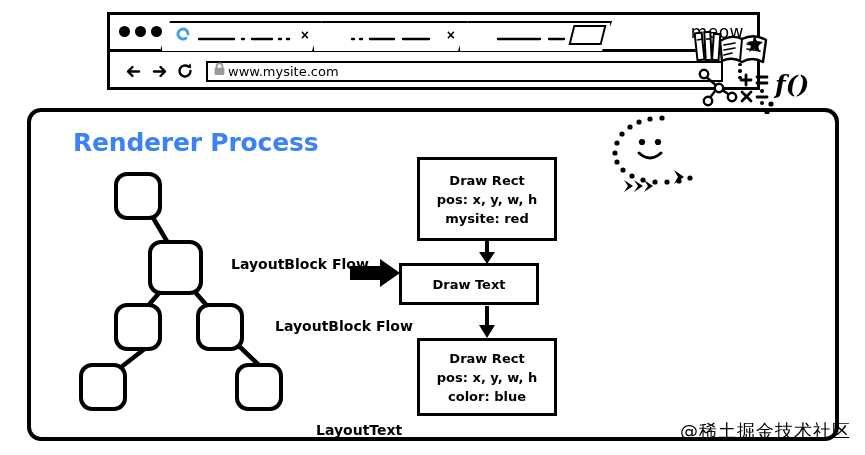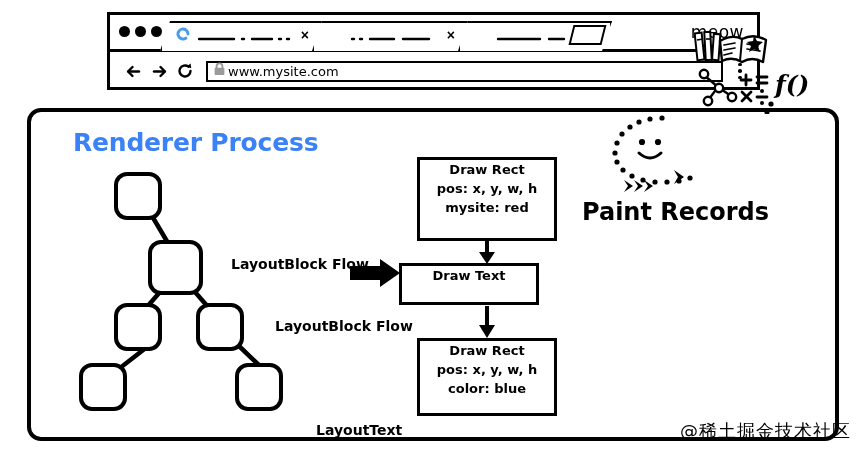--- a/index.html
+++ b/index.html
@@ -224,20 +224,21 @@
 
   
   .paint-box {
     position: absolute;
     border: 3.5px solid #000;
     background: #fff;
     box-sizing: border-box;
     display: flex;
     flex-direction: column;
     align-items: center;
+    justify-content: center;
   }
   .paint-line {
     font-size: 13px;
     color: #000;
     font-family: "DejaVu Sans", sans-serif;
     font-weight: 600;
     line-height: 19px;
     white-space: nowrap;
   }
   #paint-records-title {
@@ -448,21 +449,20 @@
     <line x1="9" y1="0" x2="9" y2="21" stroke="#000" stroke-width="4"></line>
     <polygon points="1,19 17,19 9,32" fill="#000"></polygon>
   </svg>
 
   <div class="paint-box" style="left:417px; top:338px; width:140px; height:78px;">
     <span class="paint-line">Draw Rect</span>
     <span class="paint-line">pos: x, y, w, h</span>
     <span class="paint-line">color: blue</span>
   </div>
 
-  <div id="paint-records-title">Paint Records</div>
 
   <div id="main-thread-group">
 
     <svg style="position:absolute; left:0px; top:84px; width:120px; height:80px;" viewBox="0 0 120 80">
       <g fill="#000">
         <circle cx="52" cy="4" r="2.6"></circle>
           <circle cx="40" cy="5" r="2.6"></circle>
         <circle cx="29" cy="8" r="2.6"></circle>
           <circle cx="20" cy="13" r="2.6"></circle>
         <circle cx="12" cy="20" r="2.6"></circle>

